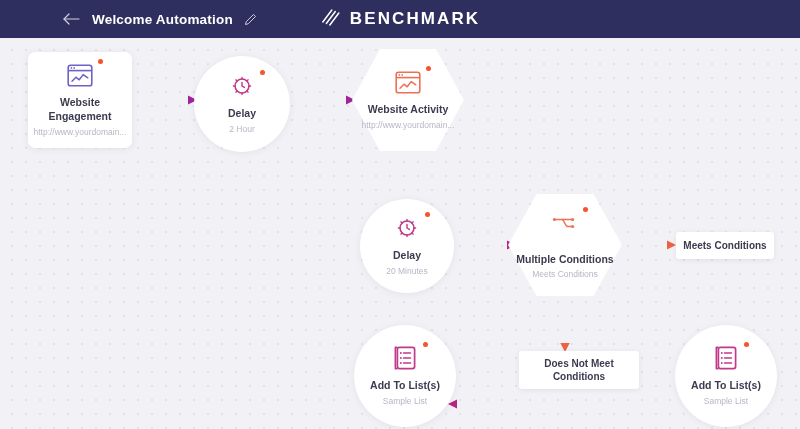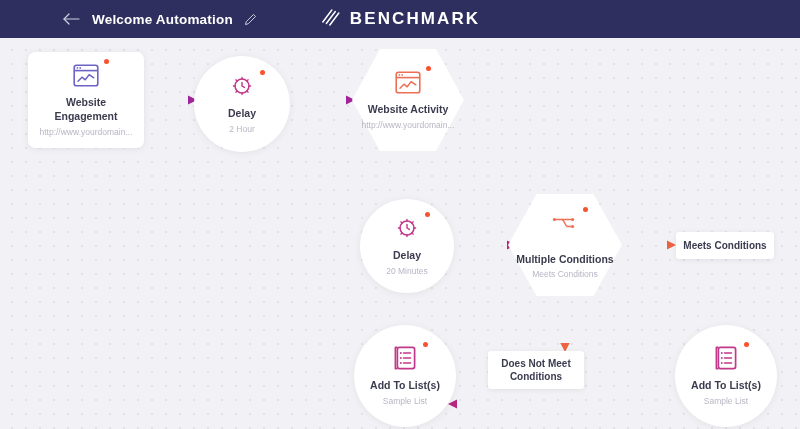--- a/index.html
+++ b/index.html
@@ -262,21 +262,21 @@
         <line x1="726" y1="221" x2="726" y2="290" stroke="url(#gradPinkV)" stroke-width="2.1"></line>
         <path d="M726 299 L721.3 290 L730.7 290 Z" fill="#b8247f"></path>
       </g>
 
       <g>
         <line x1="515" y1="366" x2="456" y2="366" stroke="url(#gradPinkRev)" stroke-width="2.1"></line>
         <path d="M448 366 L457 361.5 L457 370.5 Z" fill="#b8247f"></path>
       </g>
     </svg>
 
-    <div class="node square" style="left:28px; top:14px; width:116px; height:96px;align-items:center;">
+    <div class="node square" style="left:28px; top:14px; width:104px; height:96px;align-items:center;">
       <div class="node-inner">
         <div class="icon-wrap">
           <svg width="26" height="23" viewBox="0 0 26 23" fill="none">
             <rect x="1.2" y="1.2" width="23.6" height="20.6" rx="2.4" stroke="#6c63c4" stroke-width="1.6"></rect>
             <path d="M1.2 6.6h23.6" stroke="#6c63c4" stroke-width="1.6"></path>
             <circle cx="4.4" cy="3.9" r="0.85" fill="#6c63c4"></circle>
             <circle cx="7.2" cy="3.9" r="0.85" fill="#6c63c4"></circle>
             <path d="M5 17.2l4-4 3.2 2.6 4-5.2 4.6 3.2" stroke="#6c63c4" stroke-width="1.5" stroke-linecap="round" stroke-linejoin="round"></path>
           </svg>
           <span class="badge-dot"></span>
@@ -349,21 +349,21 @@
         </div>
         <div class="node-title" style="max-width:108px;margin-top:9px;">Multiple Conditions</div>
         <div class="node-sub">Meets Conditions</div>
       </div>
     </div>
 
     <div class="label-box" style="left:676px; top:194px; width:98px; height:27px;">
       <span>Meets Conditions</span>
     </div>
 
-    <div class="label-box" style="left:488px; top:313px; width:96px; height:38px;">
+    <div class="label-box" style="left:519px; top:313px; width:120px; height:38px;">
       <span>Does Not Meet Conditions</span>
     </div>
 
     <div class="node circle" style="left:354px; top:287px; width:102px; height:102px;">
       <div class="node-inner">
         <div class="icon-wrap">
           <svg width="22" height="24" viewBox="0 0 22 24" fill="none">
             <rect x="3.4" y="1.4" width="17.2" height="21.2" rx="2" stroke="#c2398b" stroke-width="1.7"></rect>
             <path d="M3.4 1.4h-2v21.2h2" stroke="#c2398b" stroke-width="1.7" stroke-linejoin="round"></path>
             <path d="M9.5 7h7M9.5 12h7M9.5 17h7" stroke="#c2398b" stroke-width="1.5" stroke-linecap="round"></path>

